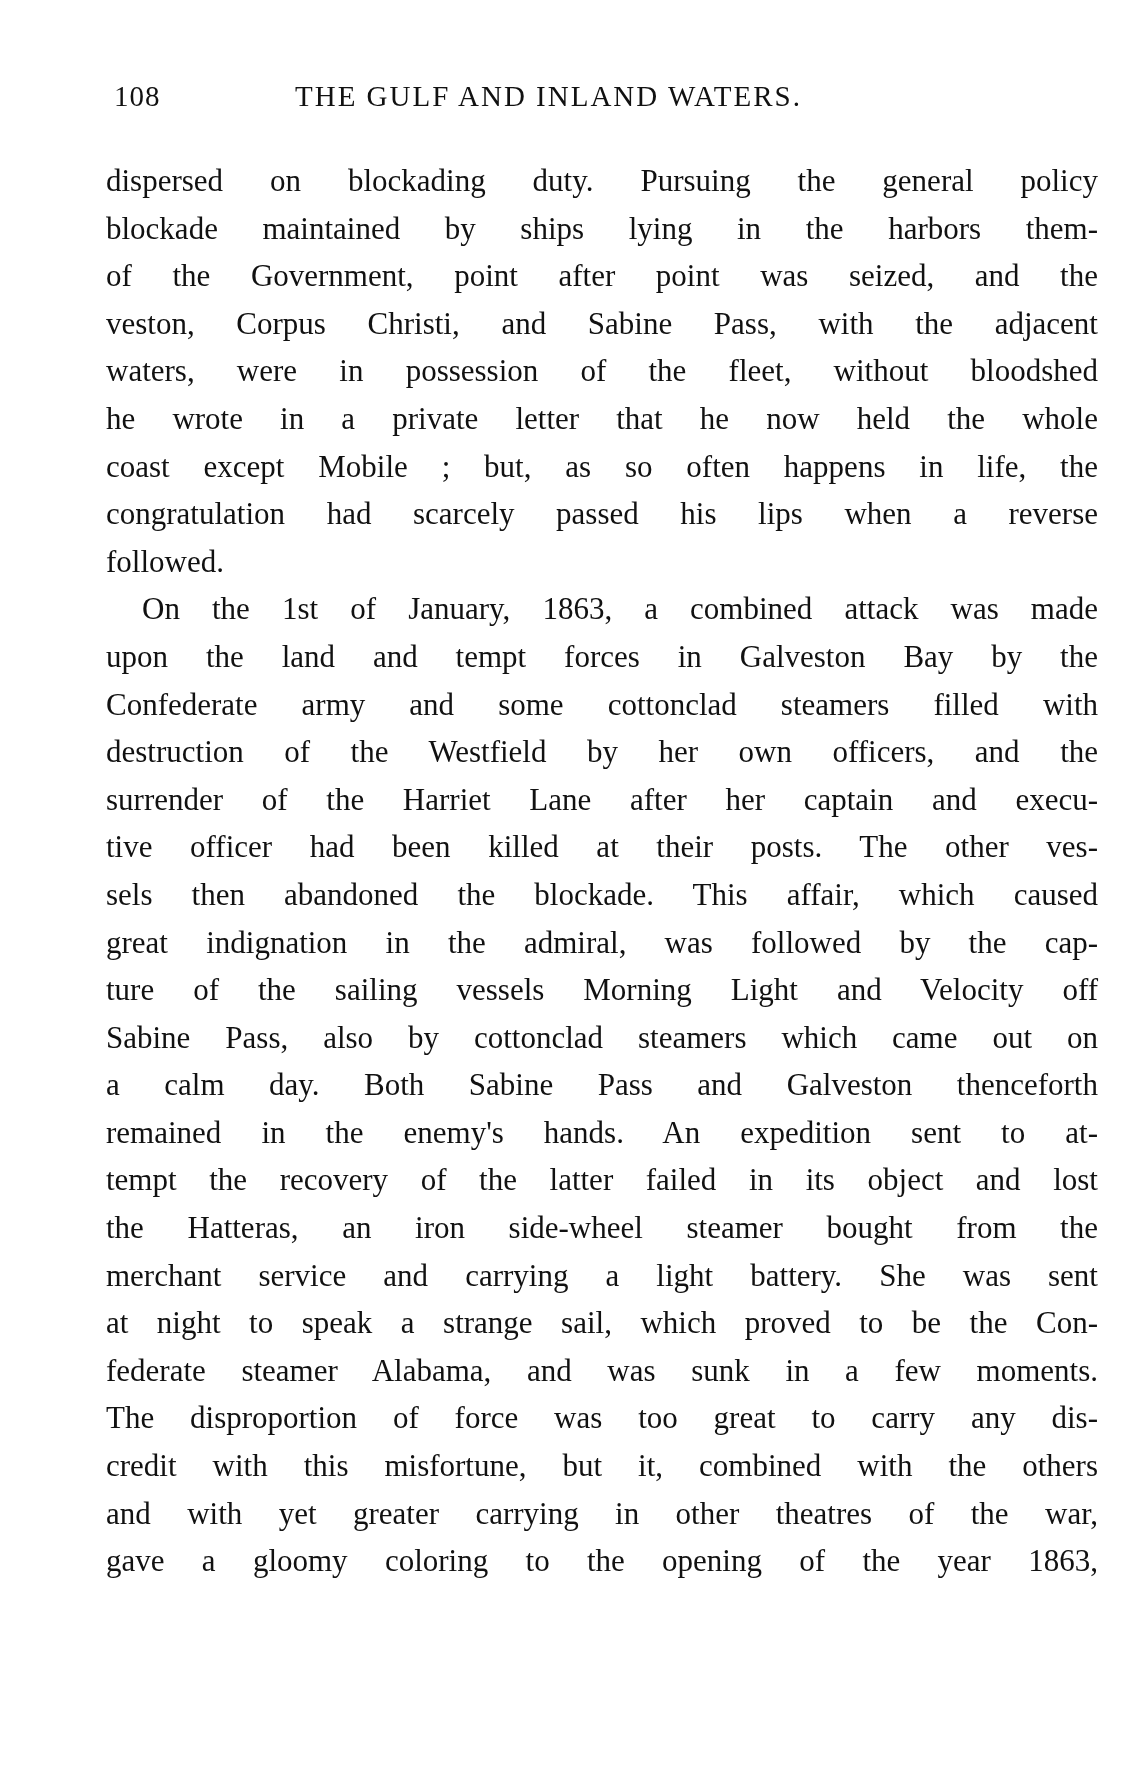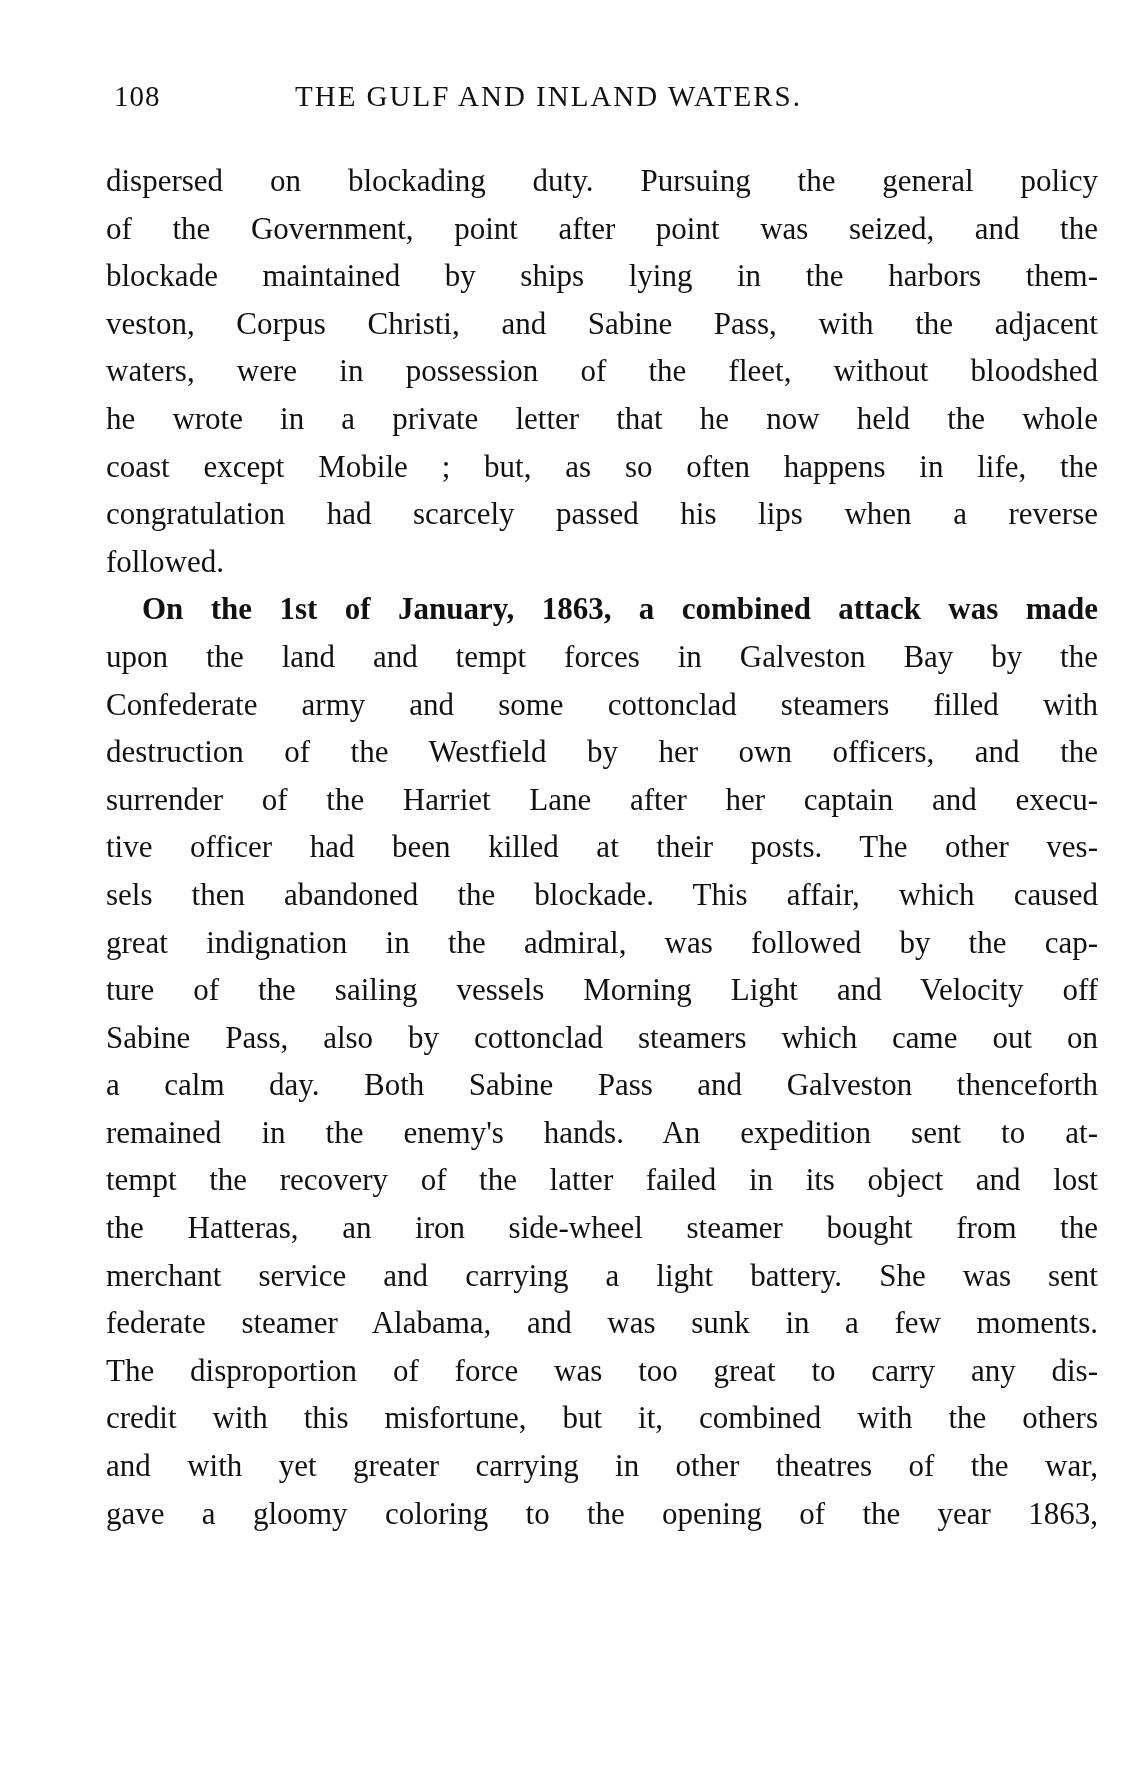--- a/index.html
+++ b/index.html
@@ -57,37 +57,36 @@
     text-align: justify;
     text-align-last: justify;
     width: 992px;
   }
   .line.last {
     text-align-last: left;
   }
   .line.indent {
     padding-left: 36px;
     width: 956px;
-    font-weight: bold;
   }
 </style>
 </head>
 <body>
 
 <div class="page">
   <div class="running-head">
     <span class="page-number">108</span>
     <span class="head-title">THE GULF AND INLAND WATERS.</span>
   </div>
 
   <div class="body-text">
     <div>
       <div class="line">dispersed on blockading duty.  Pursuing the general policy</div>
+      <div class="line">blockade maintained by ships lying in the harbors them-</div>
       <div class="line">of the Government, point after point was seized, and the</div>
-      <div class="line">blockade maintained by ships lying in the harbors them-</div>
       <div class="line">veston, Corpus Christi, and Sabine Pass, with the adjacent</div>
       <div class="line">waters, were in possession of the fleet, without bloodshed</div>
       <div class="line">he wrote in a private letter that he now held the whole</div>
       <div class="line">coast except Mobile ; but, as so often happens in life, the</div>
       <div class="line">congratulation had scarcely passed his lips when a reverse</div>
       <div class="line last">followed.</div>
     </div>
     <div>
       <div class="line indent">On the 1st of January, 1863, a combined attack was made</div>
       <div class="line">upon the land and tempt forces in Galveston Bay by the</div>
@@ -97,20 +96,21 @@
       <div class="line">tive officer had been killed at their posts.  The other ves-</div>
       <div class="line">sels then abandoned the blockade.  This affair, which caused</div>
       <div class="line">great indignation in the admiral, was followed by the cap-</div>
       <div class="line">ture of the sailing vessels Morning Light and Velocity off</div>
       <div class="line">Sabine Pass, also by cottonclad steamers which came out on</div>
       <div class="line">a calm day.  Both Sabine Pass and Galveston thenceforth</div>
       <div class="line">remained in the enemy's hands.  An expedition sent to at-</div>
       <div class="line">tempt the recovery of the latter failed in its object and lost</div>
       <div class="line">the Hatteras, an iron side-wheel steamer bought from the</div>
       <div class="line">merchant service and carrying a light battery.  She was sent</div>
+      <div class="line">at night to speak a strange sail, which proved to be the Con-</div>
       <div class="line">federate steamer Alabama, and was sunk in a few moments.</div>
       <div class="line">The disproportion of force was too great to carry any dis-</div>
       <div class="line">credit with this misfortune, but it, combined with the others</div>
       <div class="line">and with yet greater carrying in other theatres of the war,</div>
       <div class="line">gave a gloomy coloring to the opening of the year 1863,</div>
     </div>
   </div>
 </div>
 
 </body></html>

